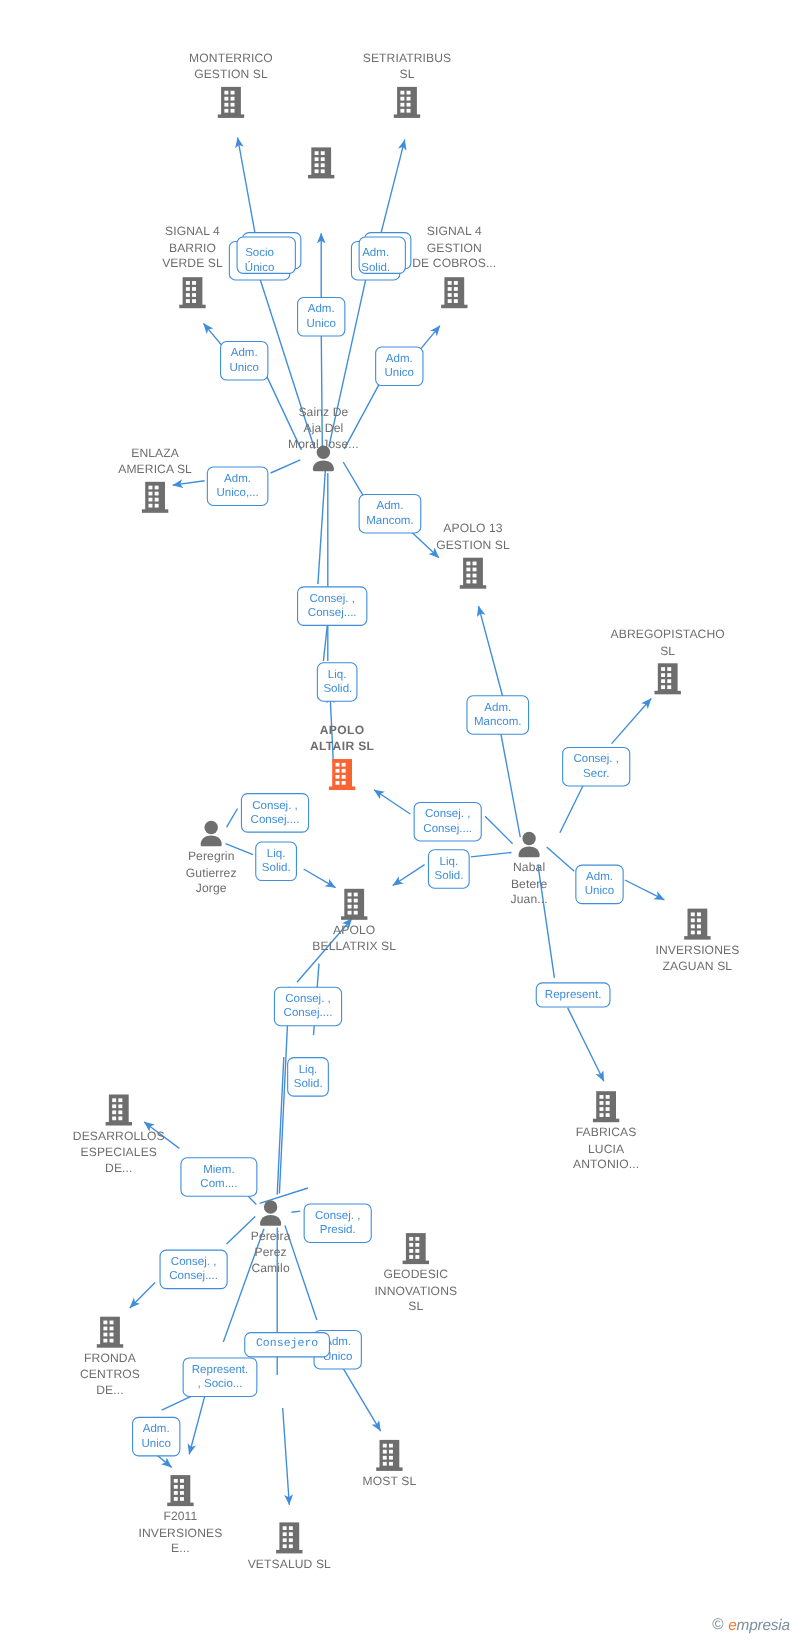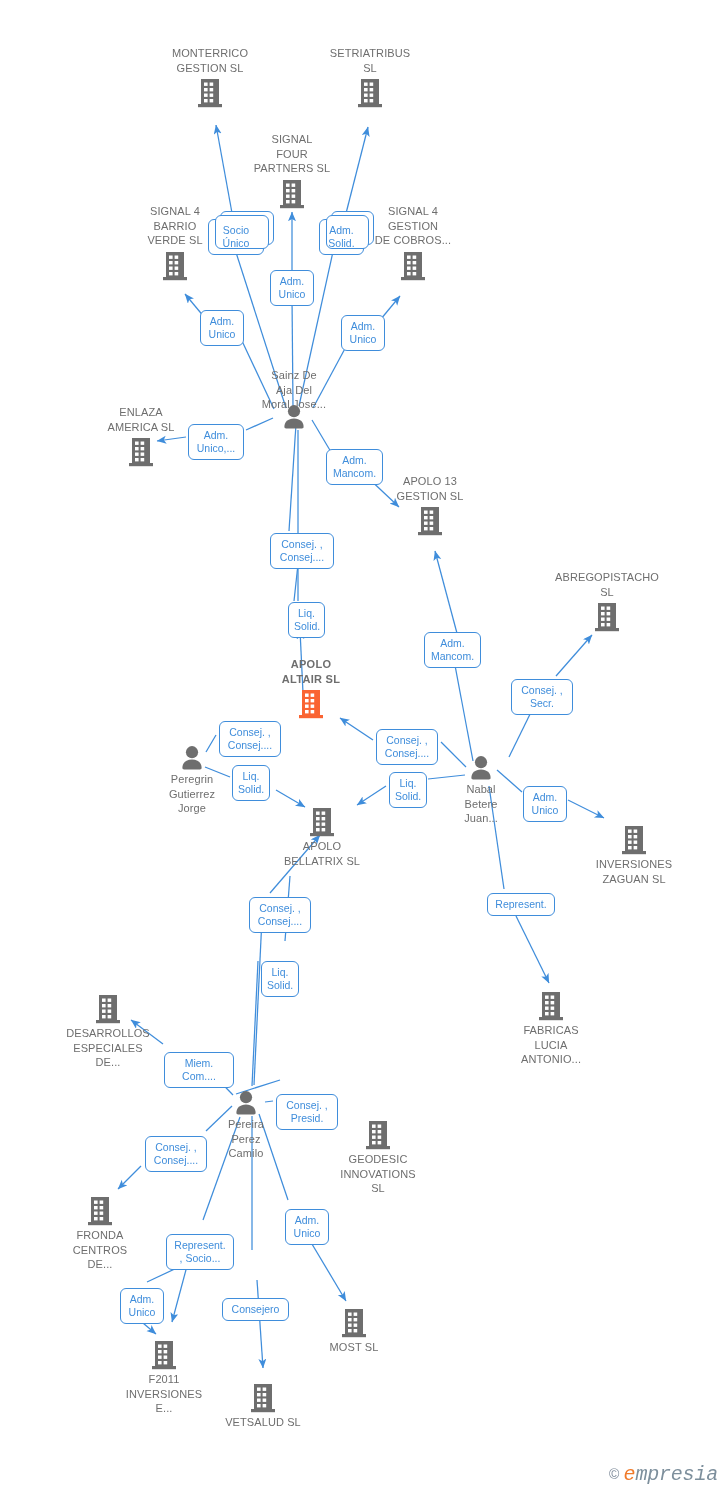--- a/index.html
+++ b/index.html
@@ -79,24 +79,24 @@
     font-size:15px;
     color:#8d8d8d;
     white-space:nowrap;
   }
   #watermark .c{
     font-size:14px;
     color:#7f8c9b;
     vertical-align:1px;
   }
   #watermark .brand{
-    font-family:Liberation Mono, monospace;
+    font-family:Liberation Sans, sans-serif;
     font-style:italic;
     color:#7d8f9c;
-    font-size:20px;
+    font-size:14px;
     letter-spacing:-.2px;
   }
   #watermark .brand .e{color:#f07a2a;}
 </style>
 </head>
 <body>
 
 <div id="canvas">
 
   <svg id="edges" viewBox="0 0 728 1500" xmlns="http://www.w3.org/2000/svg">
@@ -197,23 +197,20 @@
             <rect x="13.6" y="11" width="3.6" height="3.4"></rect>
             <rect x="8" y="16.5" width="3.6" height="3.4"></rect>
             <rect x="13.6" y="16.5" width="3.6" height="3.4"></rect>
             <rect x="8" y="22" width="3.6" height="3.4"></rect>
             <rect x="13.6" y="22" width="3.6" height="3.4"></rect>
           </g>
         </svg></span>
   </div>
 
   <div class="node cap-above" style="left:292px; top:132px;">
-    <span class="cap">SIGNAL
-FOUR
-PARTNERS  SL</span>
     <span class="ico"><svg width="28" height="32" viewBox="0 0 28 32">
           <rect x="5" y="2" width="18" height="26" fill="#6e6e6e"></rect>
           <rect x="2" y="27" width="24" height="3.2" fill="#6e6e6e"></rect>
           <g fill="#ffffff">
             <rect x="8" y="5.5" width="3.6" height="3.4"></rect>
             <rect x="13.6" y="5.5" width="3.6" height="3.4"></rect>
             <rect x="8" y="11" width="3.6" height="3.4"></rect>
             <rect x="13.6" y="11" width="3.6" height="3.4"></rect>
             <rect x="8" y="16.5" width="3.6" height="3.4"></rect>
             <rect x="13.6" y="16.5" width="3.6" height="3.4"></rect>
@@ -593,21 +590,21 @@
   <div class="lbl" style="left:164px; top:1052px; width:70px;">Miem.
 Com....</div>
   <div class="lbl" style="left:276px; top:1094px; width:62px;">Consej. ,
 Presid.</div>
   <div class="lbl" style="left:145px; top:1136px; width:62px;">Consej. ,
 Consej....</div>
   <div class="lbl" style="left:285px; top:1209px; width:44px;">Adm.
 Unico</div>
   <div class="lbl" style="left:166px; top:1234px; width:68px;">Represent.
 , Socio...</div>
-  <div class="lbl one" style="left:222px; top:1298px; width:67px;">Consejero</div>
+  <div class="lbl one" style="left:222px; top:1211px; width:78px;font-family:Liberation Mono, monospace;">Consejero</div>
   <div class="lbl" style="left:120px; top:1288px; width:44px;">Adm.
 Unico</div>
 
   <div id="watermark">
     <span class="c">©</span>
     <span class="brand"><span class="e">e</span><span>mpresia</span></span>
   </div>
 
 </div>
 

